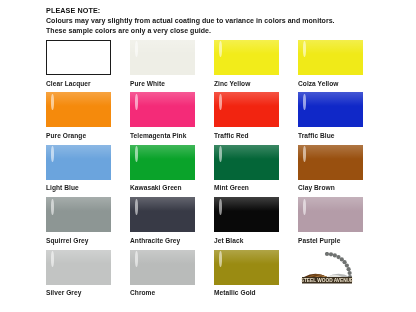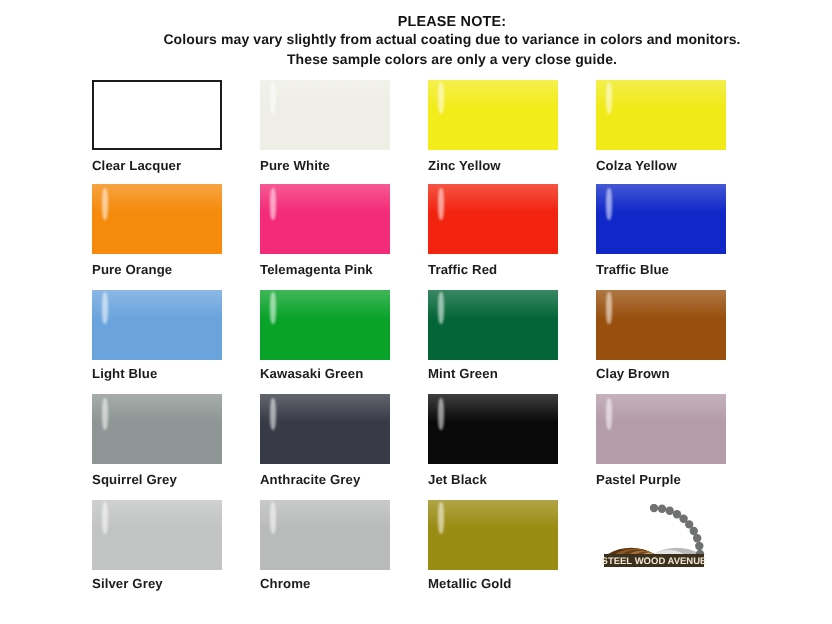--- a/index.html
+++ b/index.html
@@ -19,21 +19,20 @@
     height: 312px;
     background: #ffffff;
   }
 
   
   .note {
     position: absolute;
     left: 46px;
     top: 6px;
     width: 360px;
-    text-align: center;
   }
   .note-title {
     font-size: 7.2px;
     font-weight: bold;
     color: #111111;
     letter-spacing: 0.1px;
     line-height: 10px;
   }
   .note-line {
     font-size: 7px;

